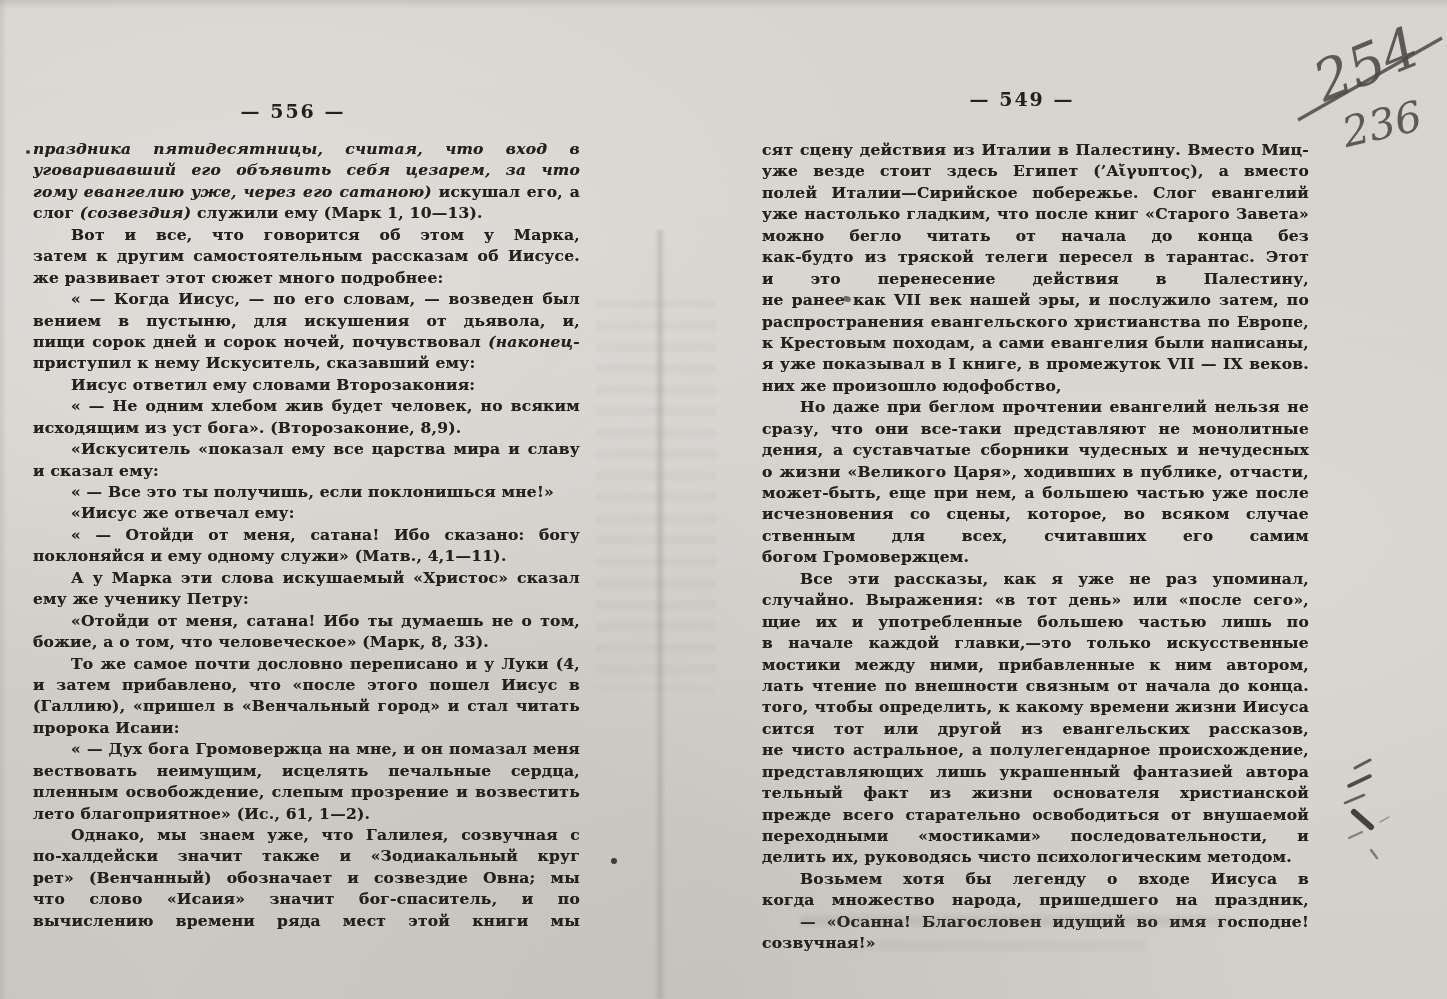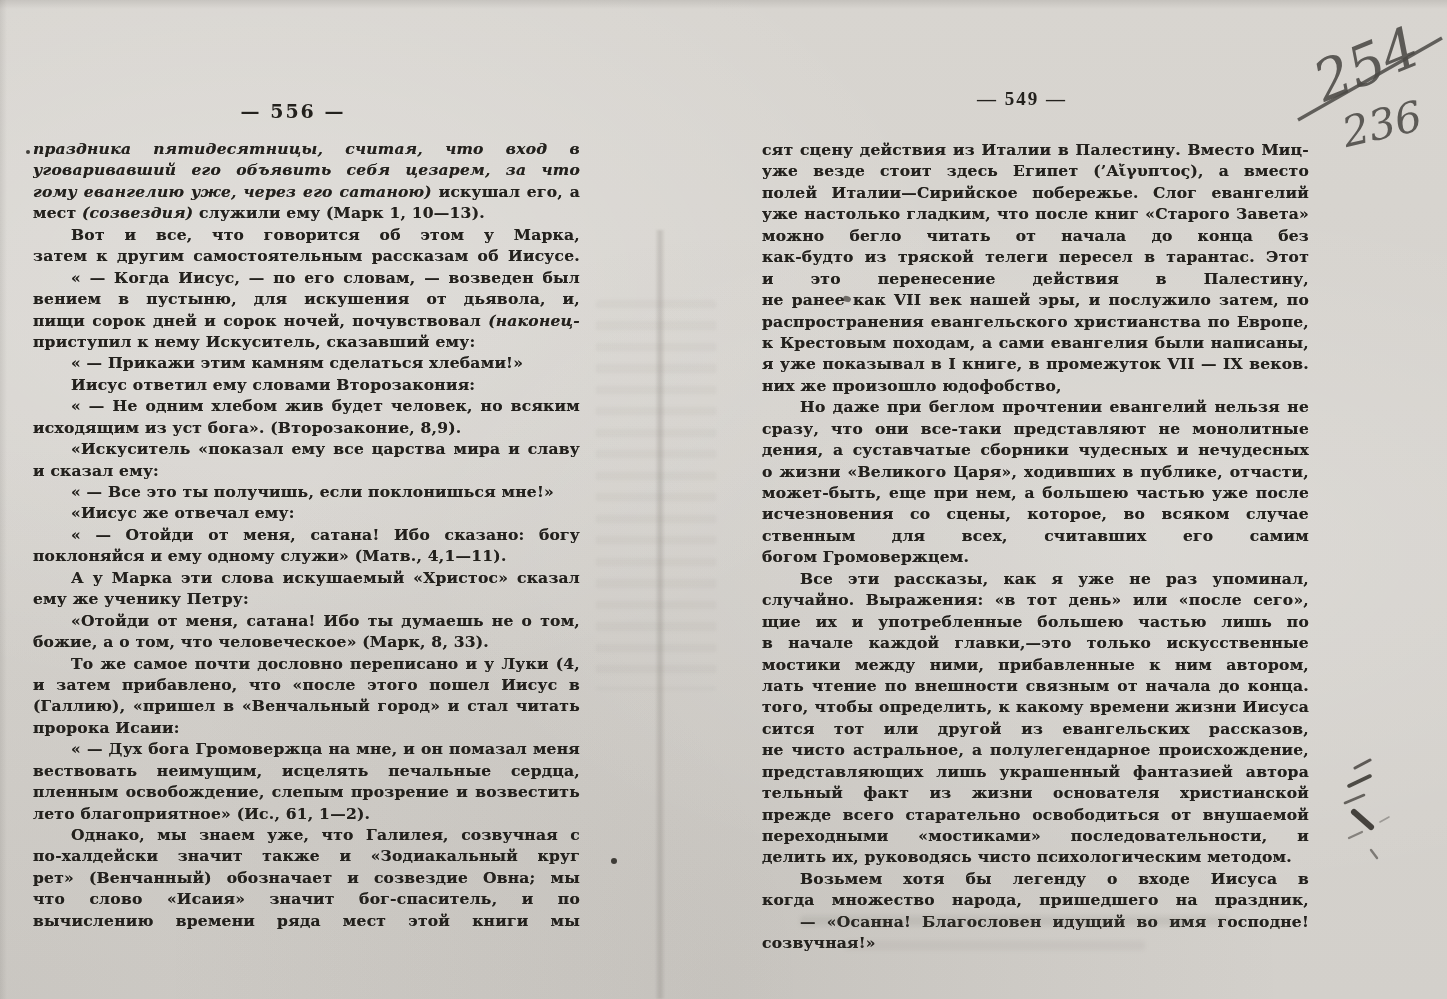--- a/index.html
+++ b/index.html
@@ -19,21 +19,21 @@
   .edge-left{position:absolute;left:0;top:0;width:7px;height:100%;
     background:linear-gradient(to right,rgba(60,57,52,0.10),transparent);}
   .crease{position:absolute;left:655px;top:230px;width:10px;height:769px;
     background:linear-gradient(to right,transparent,rgba(95,90,84,0.20) 50%,transparent);
     filter:blur(1px);}
   .pg-header{
     position:absolute;text-align:center;font-size:19px;font-weight:700;
     letter-spacing:2px;color:#23211d;
   }
   .hdr-l{left:33px;top:100px;width:520px;}
-  .hdr-r{left:762px;top:88px;width:520px;font-family:Liberation Serif, serif;}
+  .hdr-r{left:762px;top:88px;width:520px;}
   .lines{position:absolute;}
   .lines-l{left:33px;top:138px;width:547px;}
   .lines-r{left:762px;top:139px;width:547px;}
   .line{
     height:21.45px;line-height:21.45px;overflow:hidden;
     font-size:15.5px;font-weight:700;letter-spacing:0.25px;
     text-align:left;white-space:normal;box-sizing:border-box;
     text-shadow:0 0 0.5px rgba(32,30,26,0.55);
   }
   .line.just{text-align:justify;text-align-last:justify;}
@@ -54,28 +54,28 @@
   <div class="edge-top"></div>
   <div class="edge-left"></div>
   <div class="crease"></div>
   <div class="ghost g3"></div>
 
   <div class="pg-header hdr-l">— 556 —</div>
   <div class="lines lines-l">
       <div class="line just"><span class="it">праздника пятидесятницы, считая, что вход в Иерусалим был</span></div>
       <div class="line just"><span class="it">уговаривавший его объявить себя цезарем, за что Иисус, по дру-</span></div>
       <div class="line just"><span class="it">гому евангелию уже, через его сатаною) </span><span>искушал его, а вестники</span></div>
-      <div class="line"><span>мест </span><span class="it">(созвездия) </span><span>служили ему (Марк 1, 10—13).</span></div>
+      <div class="line"><span>слог </span><span class="it">(созвездия) </span><span>служили ему (Марк 1, 10—13).</span></div>
       <div class="line ind just"><span>Вот и все, что говорится об этом у Марка, переходящего</span></div>
       <div class="line just"><span>затем к другим самостоятельным рассказам об Иисусе. Матвей</span></div>
+      <div class="line"><span>же развивает этот сюжет много подробнее:</span></div>
       <div class="line ind just"><span>« — Когда Иисус, — по его словам, — возведен был Вдохно-</span></div>
       <div class="line just"><span>вением в пустыню, для искушения от дьявола, и, пробывши без</span></div>
       <div class="line just"><span>пищи сорок дней и сорок ночей, почувствовал </span><span class="it">(наконец-то!)</span></div>
       <div class="line"><span>приступил к нему Искуситель, сказавший ему:</span></div>
-      <div class="line ind"><span>« — Прикажи этим камням сделаться хлебами!»</span></div>
       <div class="line ind"><span>Иисус ответил ему словами Второзакония:</span></div>
       <div class="line ind just"><span>« — Не одним хлебом жив будет человек, но всяким словом,</span></div>
       <div class="line"><span>исходящим из уст бога». (Второзаконие, 8,9).</span></div>
       <div class="line ind just"><span>«Искуситель «показал ему все царства мира и славу их</span></div>
       <div class="line"><span>и сказал ему:</span></div>
       <div class="line ind"><span>« — Все это ты получишь, если поклонишься мне!»</span></div>
       <div class="line ind"><span>«Иисус же отвечал ему:</span></div>
       <div class="line ind just"><span>« — Отойди от меня, сатана! Ибо сказано: богу своему</span></div>
       <div class="line"><span>поклоняйся и ему одному служи» (Матв., 4,1—11).</span></div>
       <div class="line ind just"><span>А у Марка эти слова искушаемый «Христос» сказал сво-</span></div>

